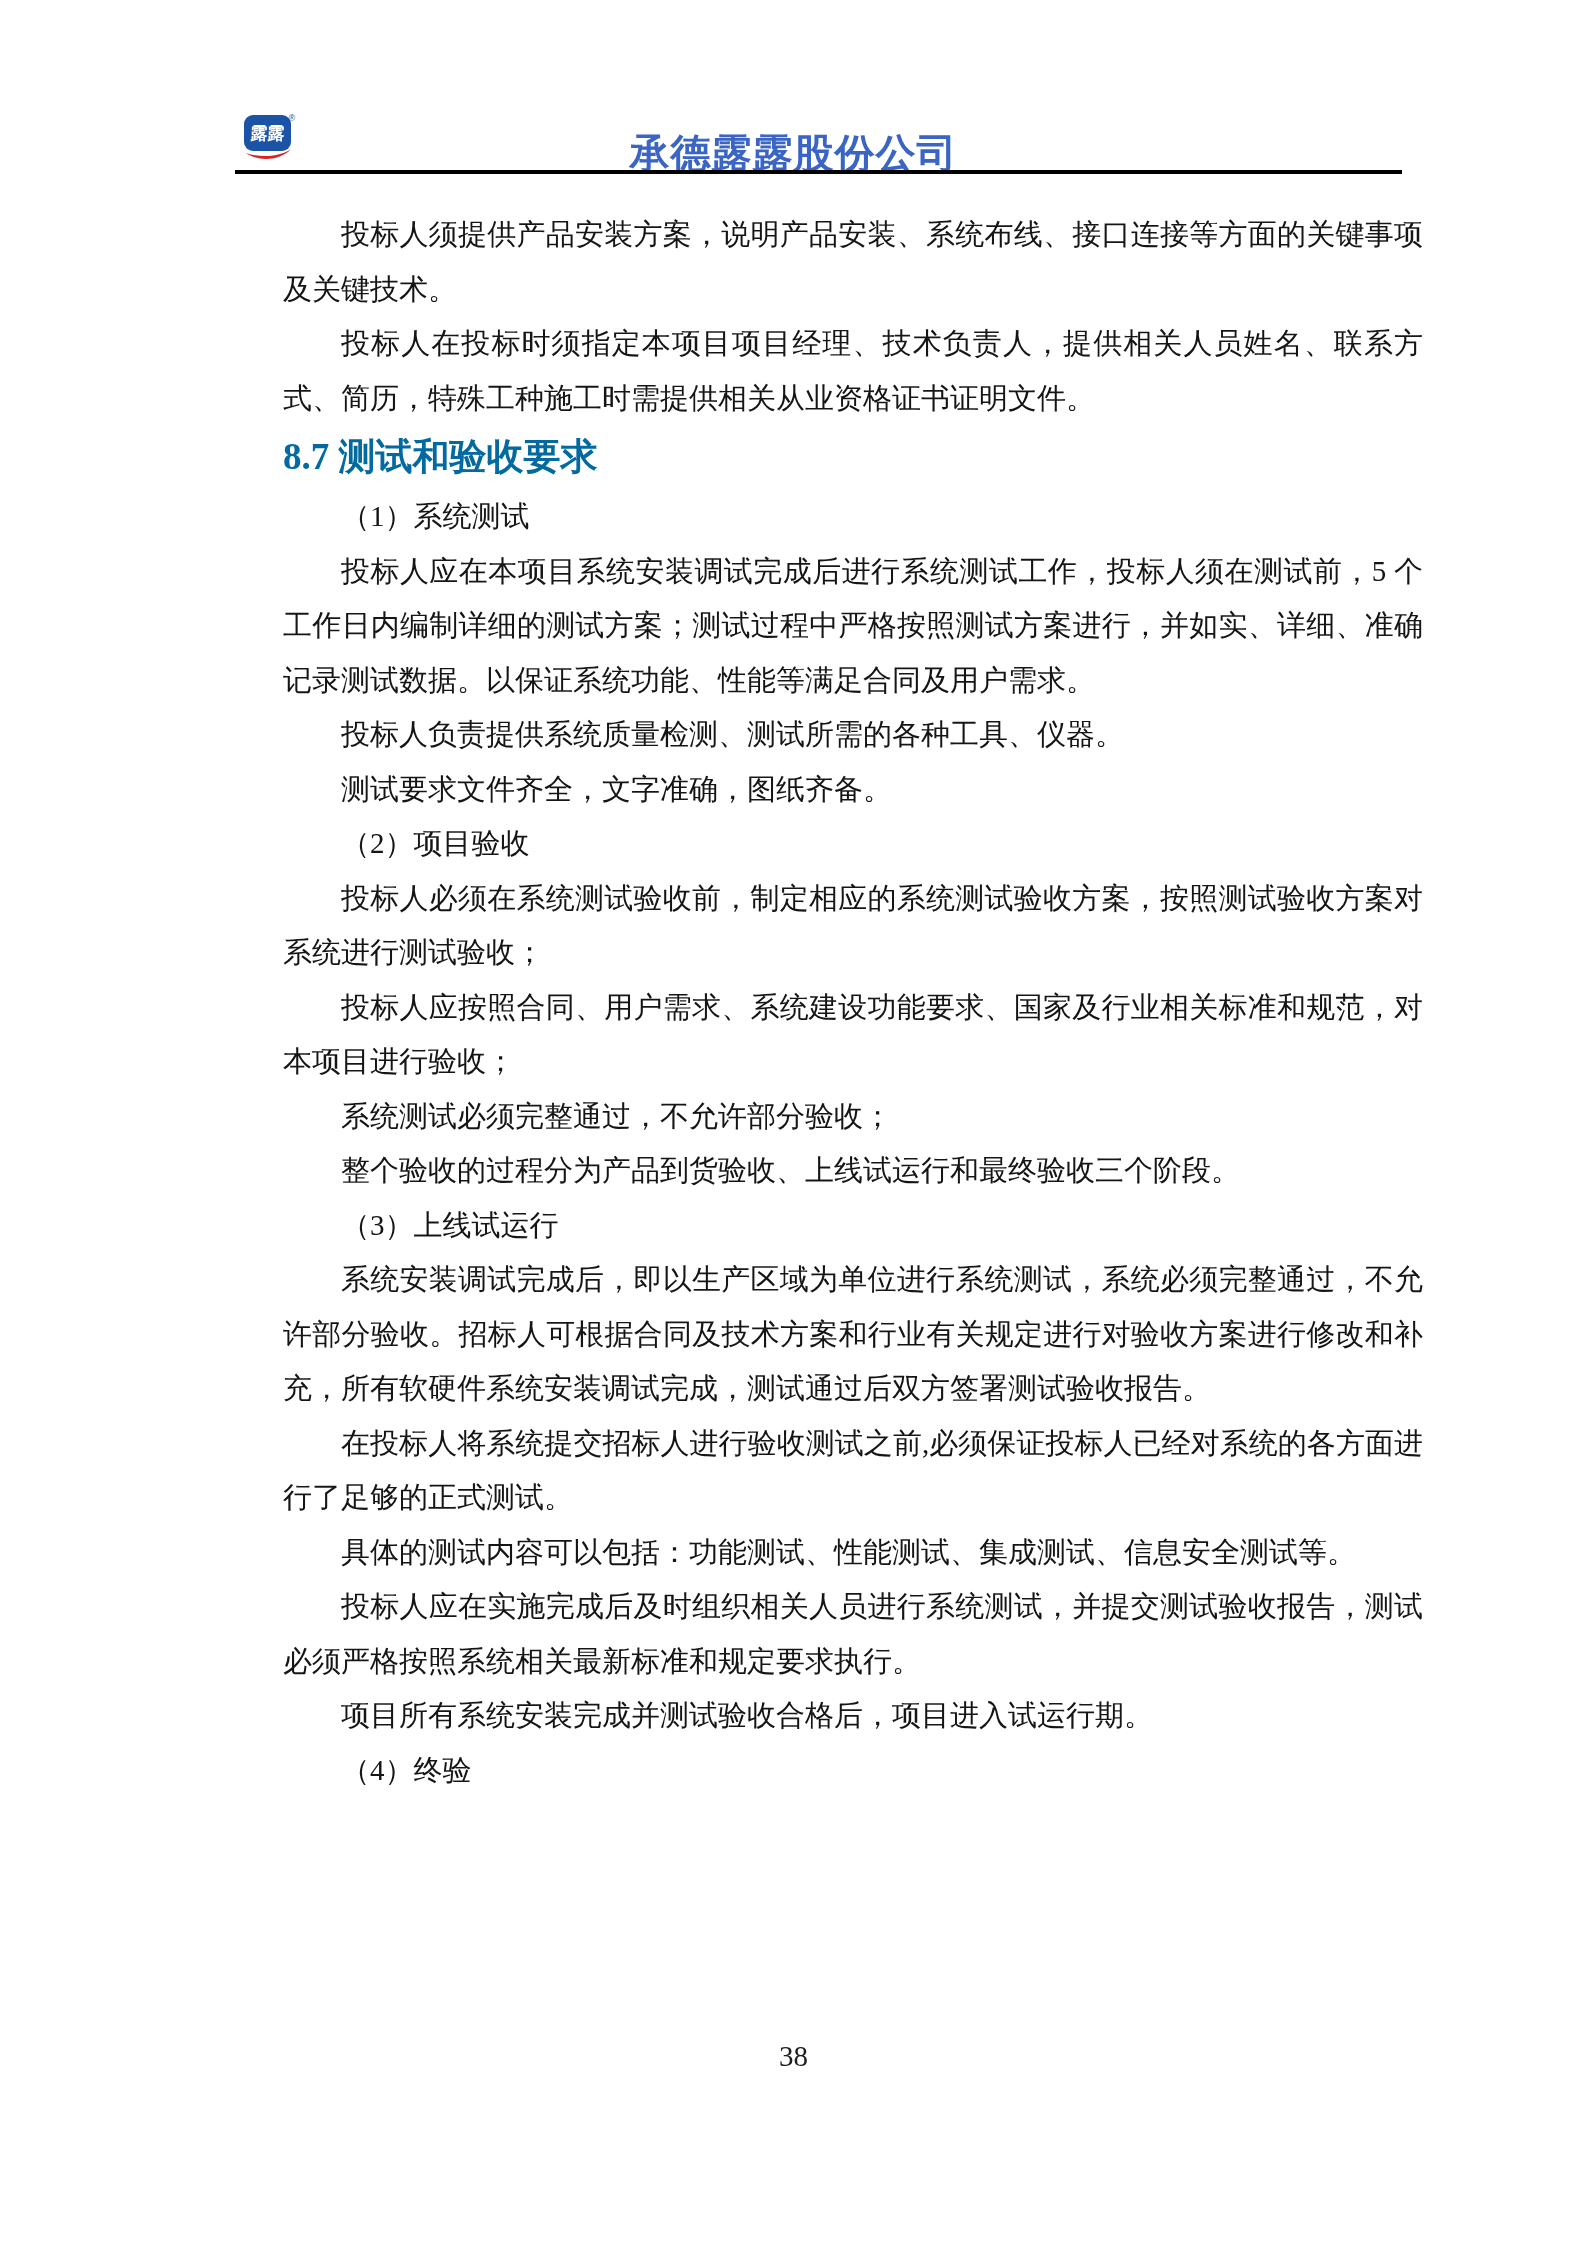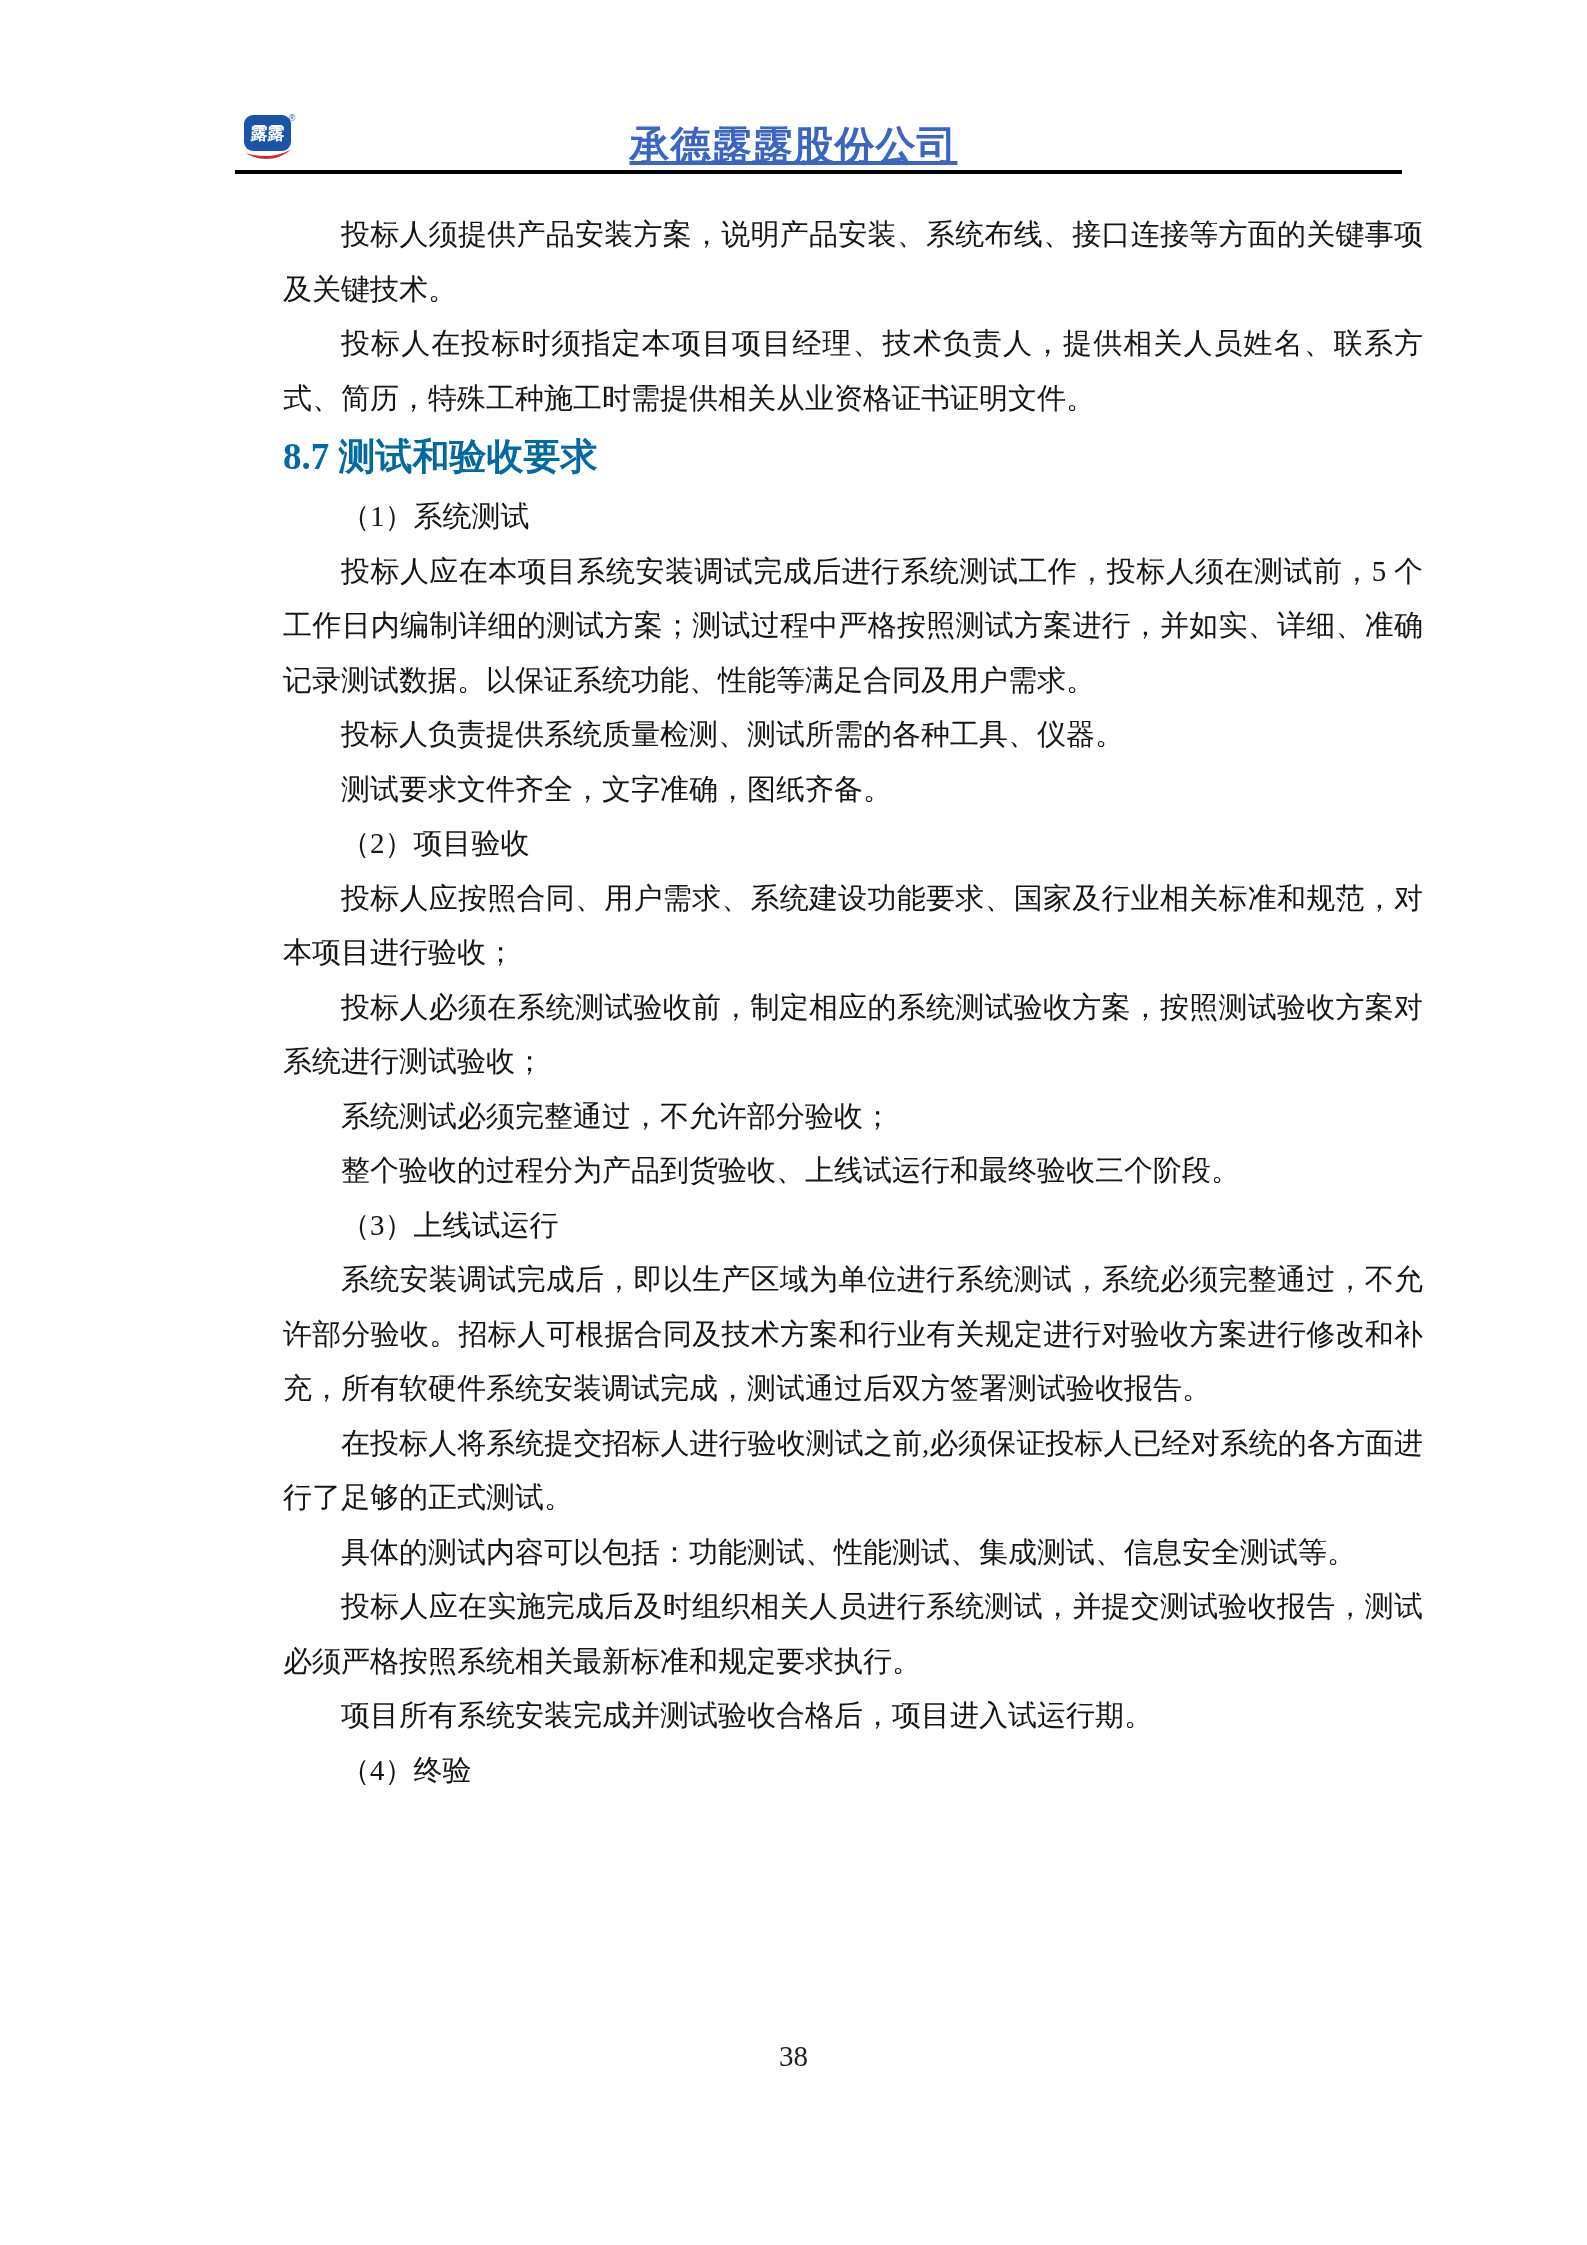--- a/index.html
+++ b/index.html
@@ -11,24 +11,24 @@
     color:#151515;
     overflow:hidden;
   }
   
   .logo{
     position:absolute;top:112px;left:243px;
     width:54px;height:52px;
   }
   .company-title{
     position:absolute;top:113px;left:0;right:0;
-    margin:8px;text-align:center;
+    margin:16px;text-align:center;
     font-family:"Liberation Sans","DejaVu Sans",sans-serif;
     font-size:40px;line-height:48px;font-weight:bold;
-    color:#3A65C4;letter-spacing:1px;text-decoration:underline;
+    color:#3A65C4;letter-spacing:1px;
   }
   .header-rule{
     position:absolute;top:170px;left:235px;
     width:1167px;height:4px;background:#000000;
   }
   
   .content{
     position:absolute;top:207px;left:235px;width:1140px;
     font-size:29px;line-height:54.5px;
     text-align:justify;
@@ -76,22 +76,22 @@
       </section>
 
     <h2 class="section-heading">8.7 测试和验收要求</h2>
 
     <section>
         <p>（1）系统测试</p>
         <p>投标人应在本项目系统安装调试完成后进行系统测试工作，投标人须在测试前，5 个工作日内编制详细的测试方案；测试过程中严格按照测试方案进行，并如实、详细、准确记录测试数据。以保证系统功能、性能等满足合同及用户需求。</p>
         <p>投标人负责提供系统质量检测、测试所需的各种工具、仪器。</p>
         <p>测试要求文件齐全，文字准确，图纸齐备。</p>
         <p>（2）项目验收</p>
+        <p>投标人必须在系统测试验收前，制定相应的系统测试验收方案，按照测试验收方案对系统进行测试验收；</p>
         <p>投标人应按照合同、用户需求、系统建设功能要求、国家及行业相关标准和规范，对本项目进行验收；</p>
-        <p>投标人必须在系统测试验收前，制定相应的系统测试验收方案，按照测试验收方案对系统进行测试验收；</p>
         <p>系统测试必须完整通过，不允许部分验收；</p>
         <p>整个验收的过程分为产品到货验收、上线试运行和最终验收三个阶段。</p>
         <p>（3）上线试运行</p>
         <p>系统安装调试完成后，即以生产区域为单位进行系统测试，系统必须完整通过，不允许部分验收。招标人可根据合同及技术方案和行业有关规定进行对验收方案进行修改和补充，所有软硬件系统安装调试完成，测试通过后双方签署测试验收报告。</p>
         <p>在投标人将系统提交招标人进行验收测试之前,必须保证投标人已经对系统的各方面进行了足够的正式测试。</p>
         <p>具体的测试内容可以包括：功能测试、性能测试、集成测试、信息安全测试等。</p>
         <p>投标人应在实施完成后及时组织相关人员进行系统测试，并提交测试验收报告，测试必须严格按照系统相关最新标准和规定要求执行。</p>
         <p>项目所有系统安装完成并测试验收合格后，项目进入试运行期。</p>
         <p>（4）终验</p>
       </section>

